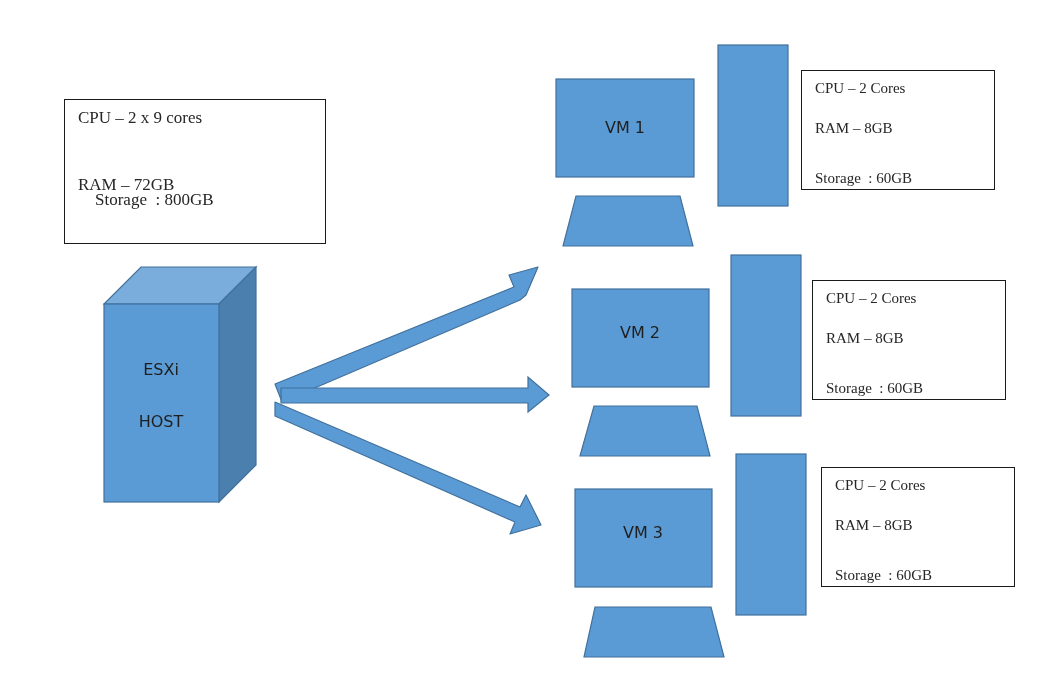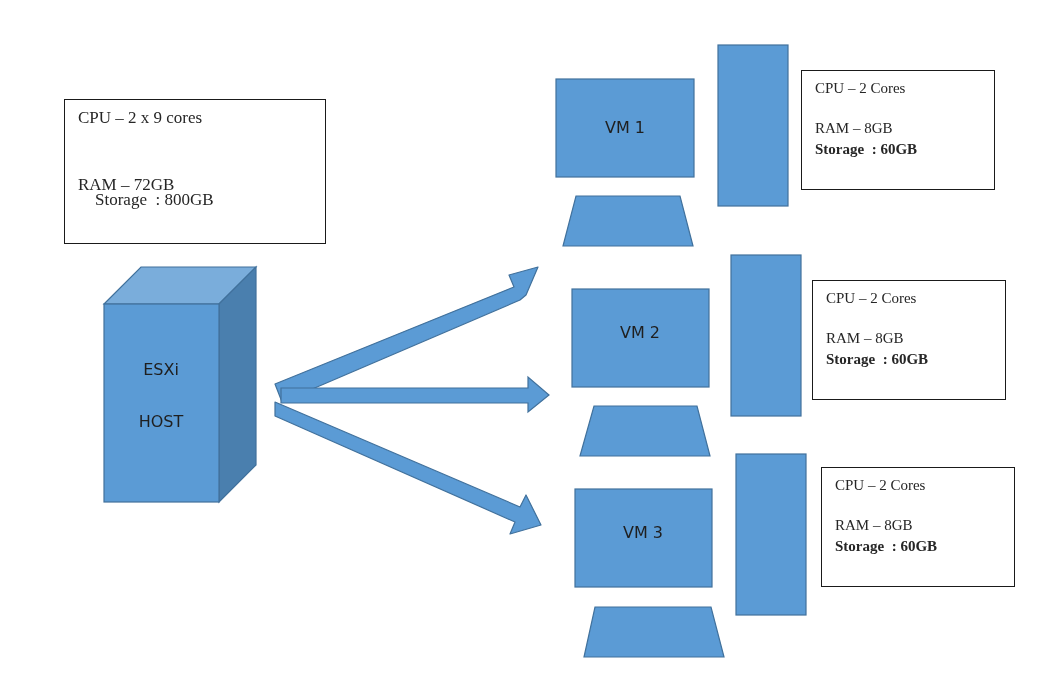--- a/index.html
+++ b/index.html
@@ -14,21 +14,21 @@
       color: #262626;
     }
     .spec-line { position: absolute; white-space: nowrap; }
     .host-box { left: 64px; top: 99px; width: 262px; height: 145px; font-size: 17px; }
     .host-box .l0 { left: 13px; top: 8px; }
     .host-box .l1 { left: 13px; top: 49px; margin-top: 26px; }
     .host-box .l2 { left: 30px; top: 90px; }
     .vm-box { width: 194px; height: 120px; font-size: 15px; }
     .vm-box .l0 { left: 13px; top: 9px; }
     .vm-box .l1 { left: 13px; top: 49px; }
-    .vm-box .l2 { left: 13px; top: 70px; font-weight: bold; }
+    .vm-box .l2 { left: 13px; top: 99px; }
     #vm1-box { left: 801px; top: 70px; }
     #vm2-box { left: 812px; top: 280px; }
     #vm3-box { left: 821px; top: 467px; }
     svg text { font-family: "DejaVu Sans", "Liberation Sans", sans-serif; fill: #1f1f1f; }
   </style>
 </head>
 <body>
 
 <svg id="diagram" width="1054" height="682" viewBox="0 0 1054 682" xmlns="http://www.w3.org/2000/svg">
 

